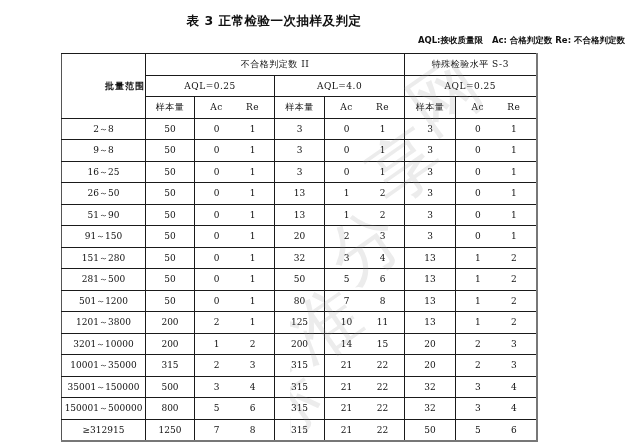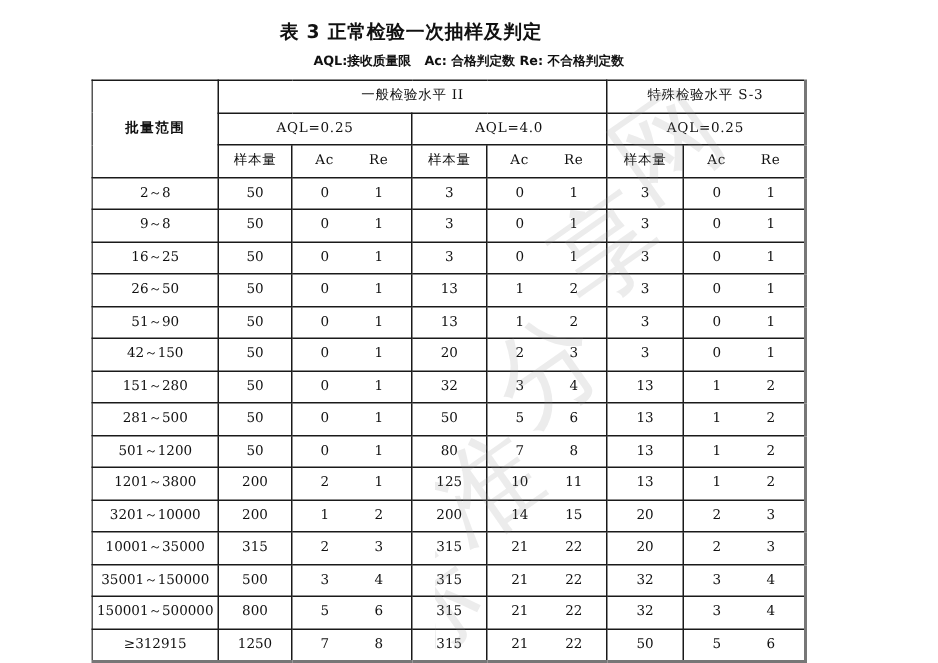--- a/index.html
+++ b/index.html
@@ -6,21 +6,21 @@
     body {
       width: 625px; height: 442px; position: relative; overflow: hidden;
       font-family: "DejaVu Serif", "Liberation Serif", serif; color: #111;
     }
     .title {
       position: absolute; left: 0; width: 548px; top: 13px; text-align: center;
       font-family: "DejaVu Sans", sans-serif; font-weight: bold; font-size: 12.5px;
       letter-spacing: 0.5px; color: #111;
     }
     .subtitle {
-      position: absolute; left: 0; width: 625px; top: 35px; text-align: center;
+      position: absolute; left: 0; width: 625px; top: 35px; text-align: right;
       font-family: "DejaVu Sans", sans-serif; font-weight: bold; font-size: 8.5px;
       color: #111; white-space: pre;
     }
     .watermark {
       position: absolute; left: 290px; top: 60px; width: 260px; height: 380px;
       pointer-events: none; z-index: 2; overflow: hidden;
     }
     .watermark span {
       position: absolute; font-family: "DejaVu Serif", serif; font-size: 70px;
       color: rgba(150,150,150,0.18); transform: rotate(-35deg); font-weight: 300;
@@ -29,21 +29,21 @@
       position: absolute; left: 61px; top: 53px;
       border-collapse: collapse; table-layout: fixed; width: 475px;
       font-size: 9px; z-index: 1;
     }
     table.aql td {
       border: 1px solid #1a1a1a; text-align: center; vertical-align: middle;
       padding: 0; height: 20.5px; line-height: 20.5px; white-space: nowrap;
       font-family: "DejaVu Serif", serif;
     }
     table.aql td.head { font-family: "DejaVu Serif", serif; font-size: 9px; letter-spacing: 0.5px; }
-    table.aql td.rangehead { font-weight: bold; letter-spacing: 1px; }
+    table.aql td.rangehead { font-weight: bold; letter-spacing: 1px; text-align: right; }
     table.aql td.pair { padding: 0; }
     .pair-wrap { display: flex; justify-content: center; gap: 0; }
     .pair-wrap span { display: inline-block; width: 36px; text-align: center; }
     .outer-left { border-left: 1.5px solid #555 !important; }
     .outer-right { border-right: 2px solid #777 !important; }
     .outer-bottom td { border-bottom: 2px solid #777 !important; }
     .thick-top td { border-top: 1.5px solid #777; }
   </style>
 </head>
 <body>
@@ -65,21 +65,21 @@
     <col style="width:49px">
     <col style="width:80px">
     <col style="width:50px">
     <col style="width:80px">
     <col style="width:51px">
     <col style="width:81px">
   </colgroup>
   <tbody id="tbody">
     <tr>
       <td class="head rangehead outer-left" rowspan="3">批量范围</td>
-      <td class="head" colspan="4">一般检验水平 II</td>
+      <td class="head" colspan="4">不合格判定数 II</td>
       <td class="head outer-right" colspan="2">特殊检验水平 S-3</td>
     </tr>
     <tr>
       <td class="head" colspan="2">AQL=0.25</td>
       <td class="head" colspan="2">AQL=4.0</td>
       <td class="head outer-right" colspan="2">AQL=0.25</td>
     </tr>
     <tr class="thick-top">
       <td class="head">样本量</td>
       <td class="head pair">
@@ -217,21 +217,21 @@
         </td>
         <td>3</td>
         <td class="pair outer-right">
           <div class="pair-wrap">
             <span>0</span>
             <span>1</span>
           </div>
         </td>
       </tr>
       <tr>
-        <td class="outer-left">42～150</td>
+        <td class="outer-left">91～150</td>
         <td>50</td>
         <td class="pair">
           <div class="pair-wrap">
             <span>0</span>
             <span>1</span>
           </div>
         </td>
         <td>20</td>
         <td class="pair">
           <div class="pair-wrap">

